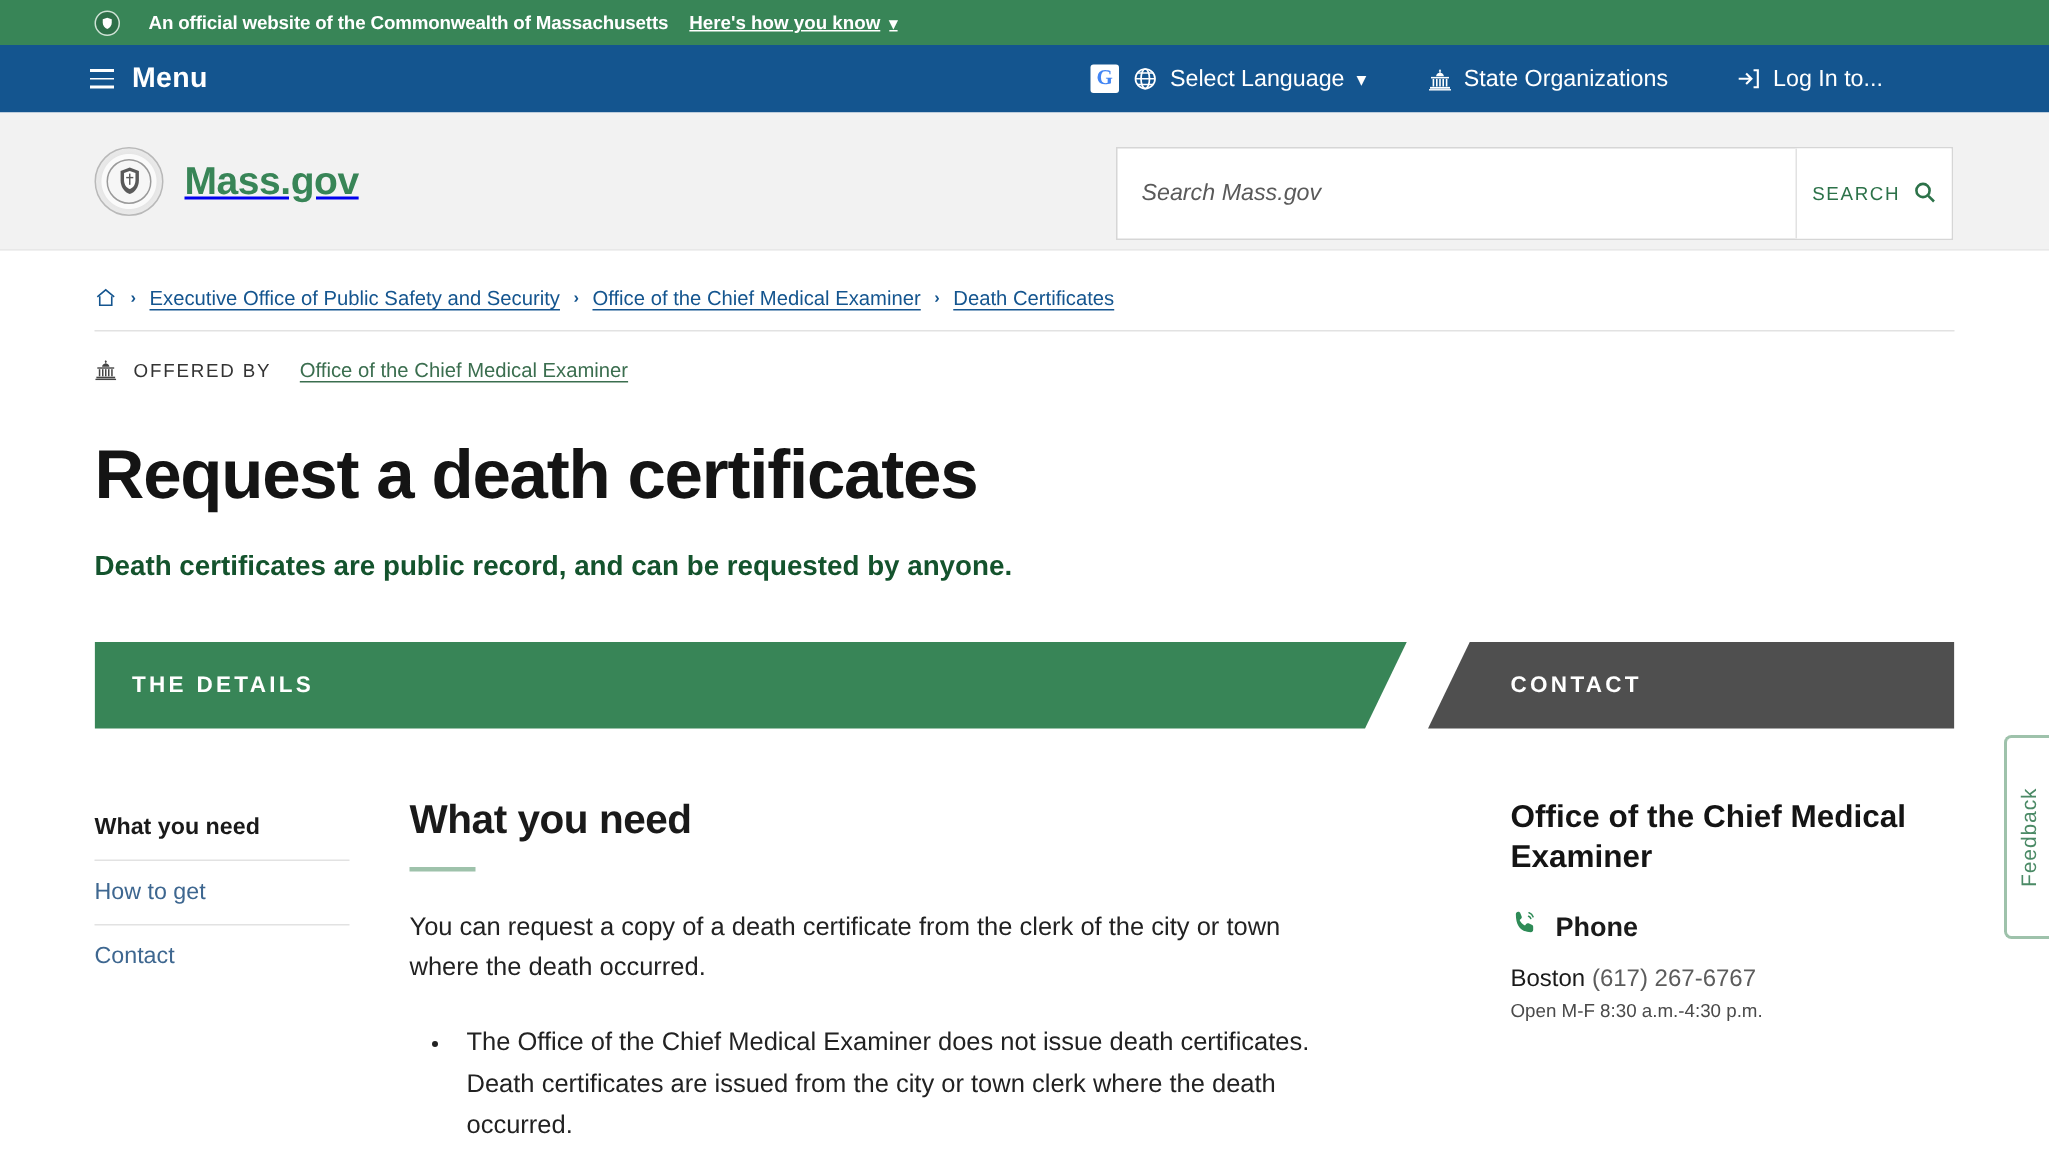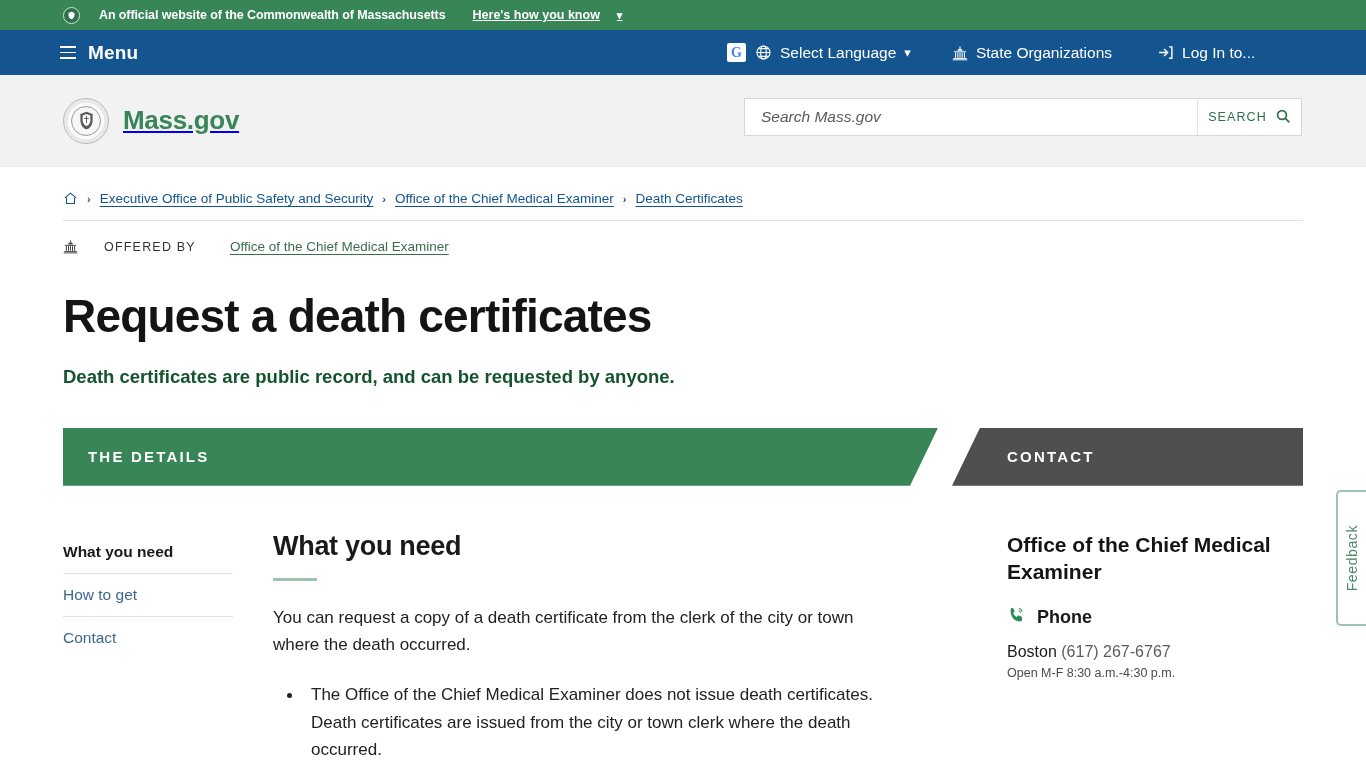--- a/index.html
+++ b/index.html
@@ -26,26 +26,25 @@
     border-radius: 50%;
     border: 1.4px solid #cfe3d6;
     background: #2e7049;
     margin-right: 7px;
     display: flex; align-items: center; justify-content: center;
     flex: none;
   }
   .gov-banner .seal-sm svg { width: 9px; height: 9px; }
   .gov-banner .official-text { font-weight: bold; letter-spacing: -0.1px; margin-left: 12px; }
   .gov-banner .howyouknow {
-    margin-left: 27px;
+    margin-left: 14px;
     font-weight: bold;
     text-decoration: underline;
     display: flex; align-items: flex-end;
     cursor: pointer;
-    gap: 11px;
   }
   .gov-banner .howyouknow .chev { margin-left: 6px; font-size: 11px; }
 
   
   .utility-nav {
     height: 45px;
     background: #14558f;
     display: flex;
     align-items: center;
     color: #ffffff;
@@ -116,21 +115,21 @@
     border: 1px solid #9a9a9a; background: #f6f6f6;
     display: flex; align-items: center; justify-content: center;
   }
   .seal-lg .inner svg { width: 17px; height: 19px; }
   .brand-name {
     font-size: 26px; font-weight: bold; color: #388557; letter-spacing: -0.3px;
   }
   .search-wrap {
     position: absolute; left: 744px; top: 107px - 76px;
     display: flex;
-    width: 558px; height: 38px;
+    width: 558px; height: 62px;
     border: 1px solid #d6d6d6;
     background: #fff;
   }
   .search-wrap input {
     flex: 1;
     border: none; outline: none;
     padding: 0 16px;
     font-size: 15.5px;
     font-style: italic;
     color: #5a5a5a;
@@ -168,21 +167,21 @@
   .breadcrumb .sep { color: #14558f; font-size: 11px; font-weight: bold; }
   .breadcrumb a {
     color: #14558f;
     text-decoration: underline;
     text-underline-offset: 2.5px;
   }
 
   .offered-by {
     display: flex; align-items: center;
     margin: 18px 63px 0 63px;
-    gap: 26px;
+    gap: 11px;
   }
   .offered-by .cap svg { width: 15px; height: 15px; display: block; }
   .offered-by .ob-label {
     font-size: 12.5px; letter-spacing: 1.2px; color: #333; font-weight: 500;
     margin-right: 8px;
   }
   .offered-by a {
     font-size: 13.5px; color: #3b6e4f; text-decoration: underline;
     text-underline-offset: 2.5px;
   }

